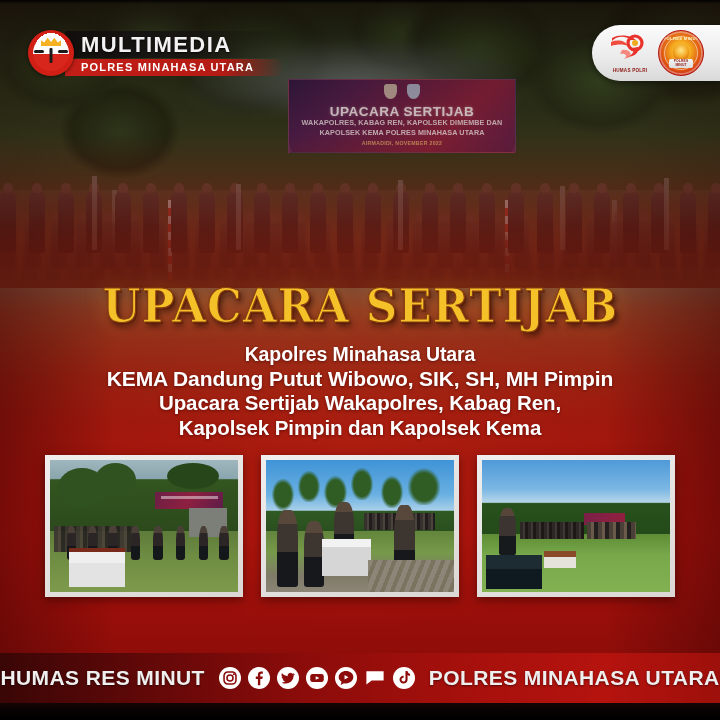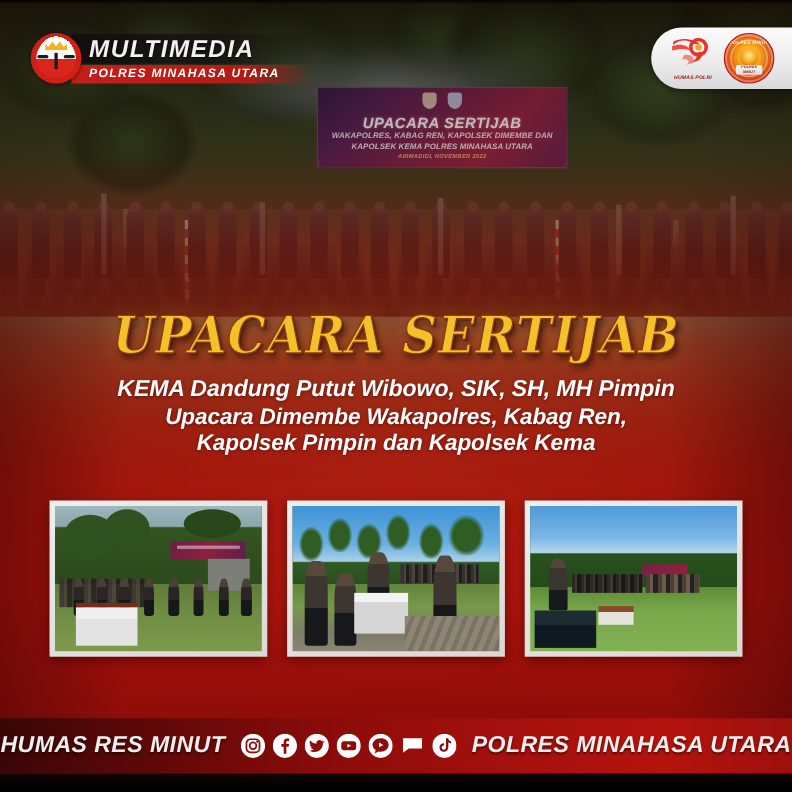--- a/index.html
+++ b/index.html
@@ -10,21 +10,20 @@
   }
   body {
     font-family: "Liberation Sans", sans-serif;
   }
   #poster {
     position: relative;
     width: 720px;
     height: 720px;
     overflow: hidden;
     background: #0369a1;
-    font-style: italic;
   }
 
   
   .top-photo {
     position: absolute;
     left: 0; top: 0;
     width: 720px;
     height: 300px;
     overflow: hidden;
     background: #16200f;
@@ -642,22 +641,23 @@
       <div class="pe-center"></div>
       <div class="pe-plate">POLRES MINUT</div>
     </div>
   </div>
 
   <div class="main-title-wrap">
     <div class="main-title">UPACARA SERTIJAB</div>
   </div>
 
   <div class="subtitle">
+    <div class="l1">Kapolres Minahasa Utara</div>
     <div class="l2">KEMA Dandung Putut Wibowo, SIK, SH, MH Pimpin</div>
-    <div class="l3">Upacara Dimembe Wakapolres, Kabag Ren,</div>
+    <div class="l3">Upacara Sertijab Wakapolres, Kabag Ren,</div>
     <div class="l4">Kapolsek Pimpin dan Kapolsek Kema</div>
   </div>
 
   <div class="photo-row">
     <div class="frame">
       <div class="thumb t1">
         <div class="tree" style="left:4%;top:6%;width:26%;height:30%;"></div>
         <div class="tree" style="left:24%;top:2%;width:22%;height:26%;"></div>
         <div class="tree" style="left:62%;top:2%;width:28%;height:20%;background:#27471b;"></div>
         <div class="bnr"></div>

